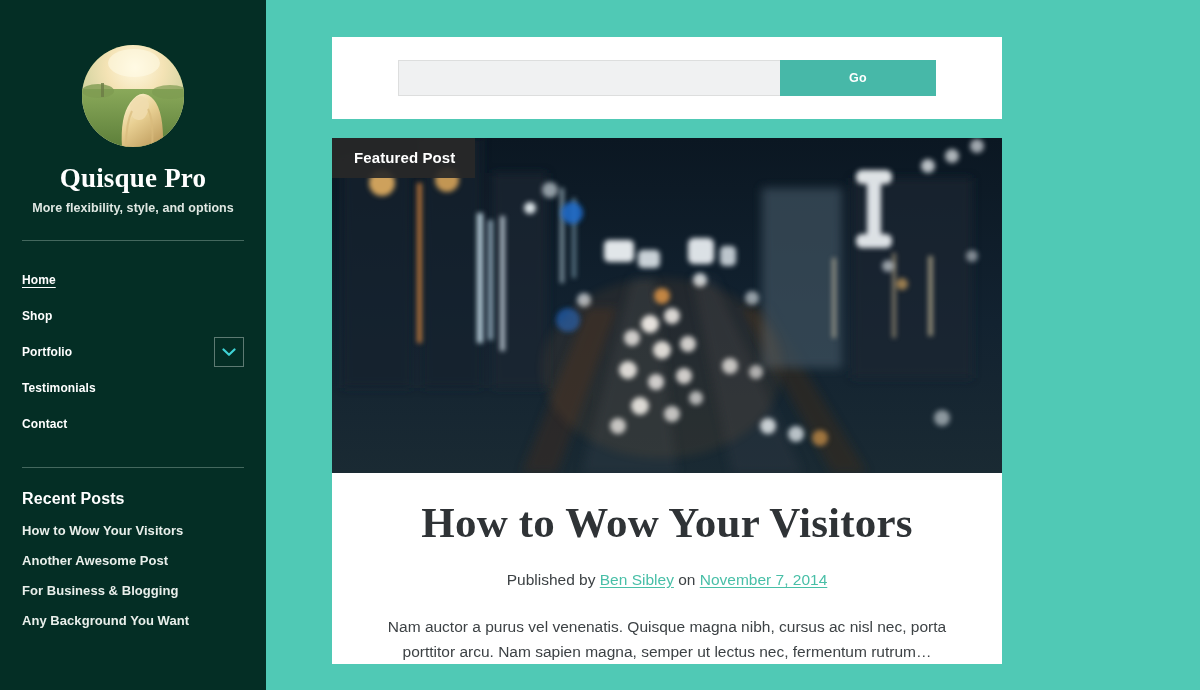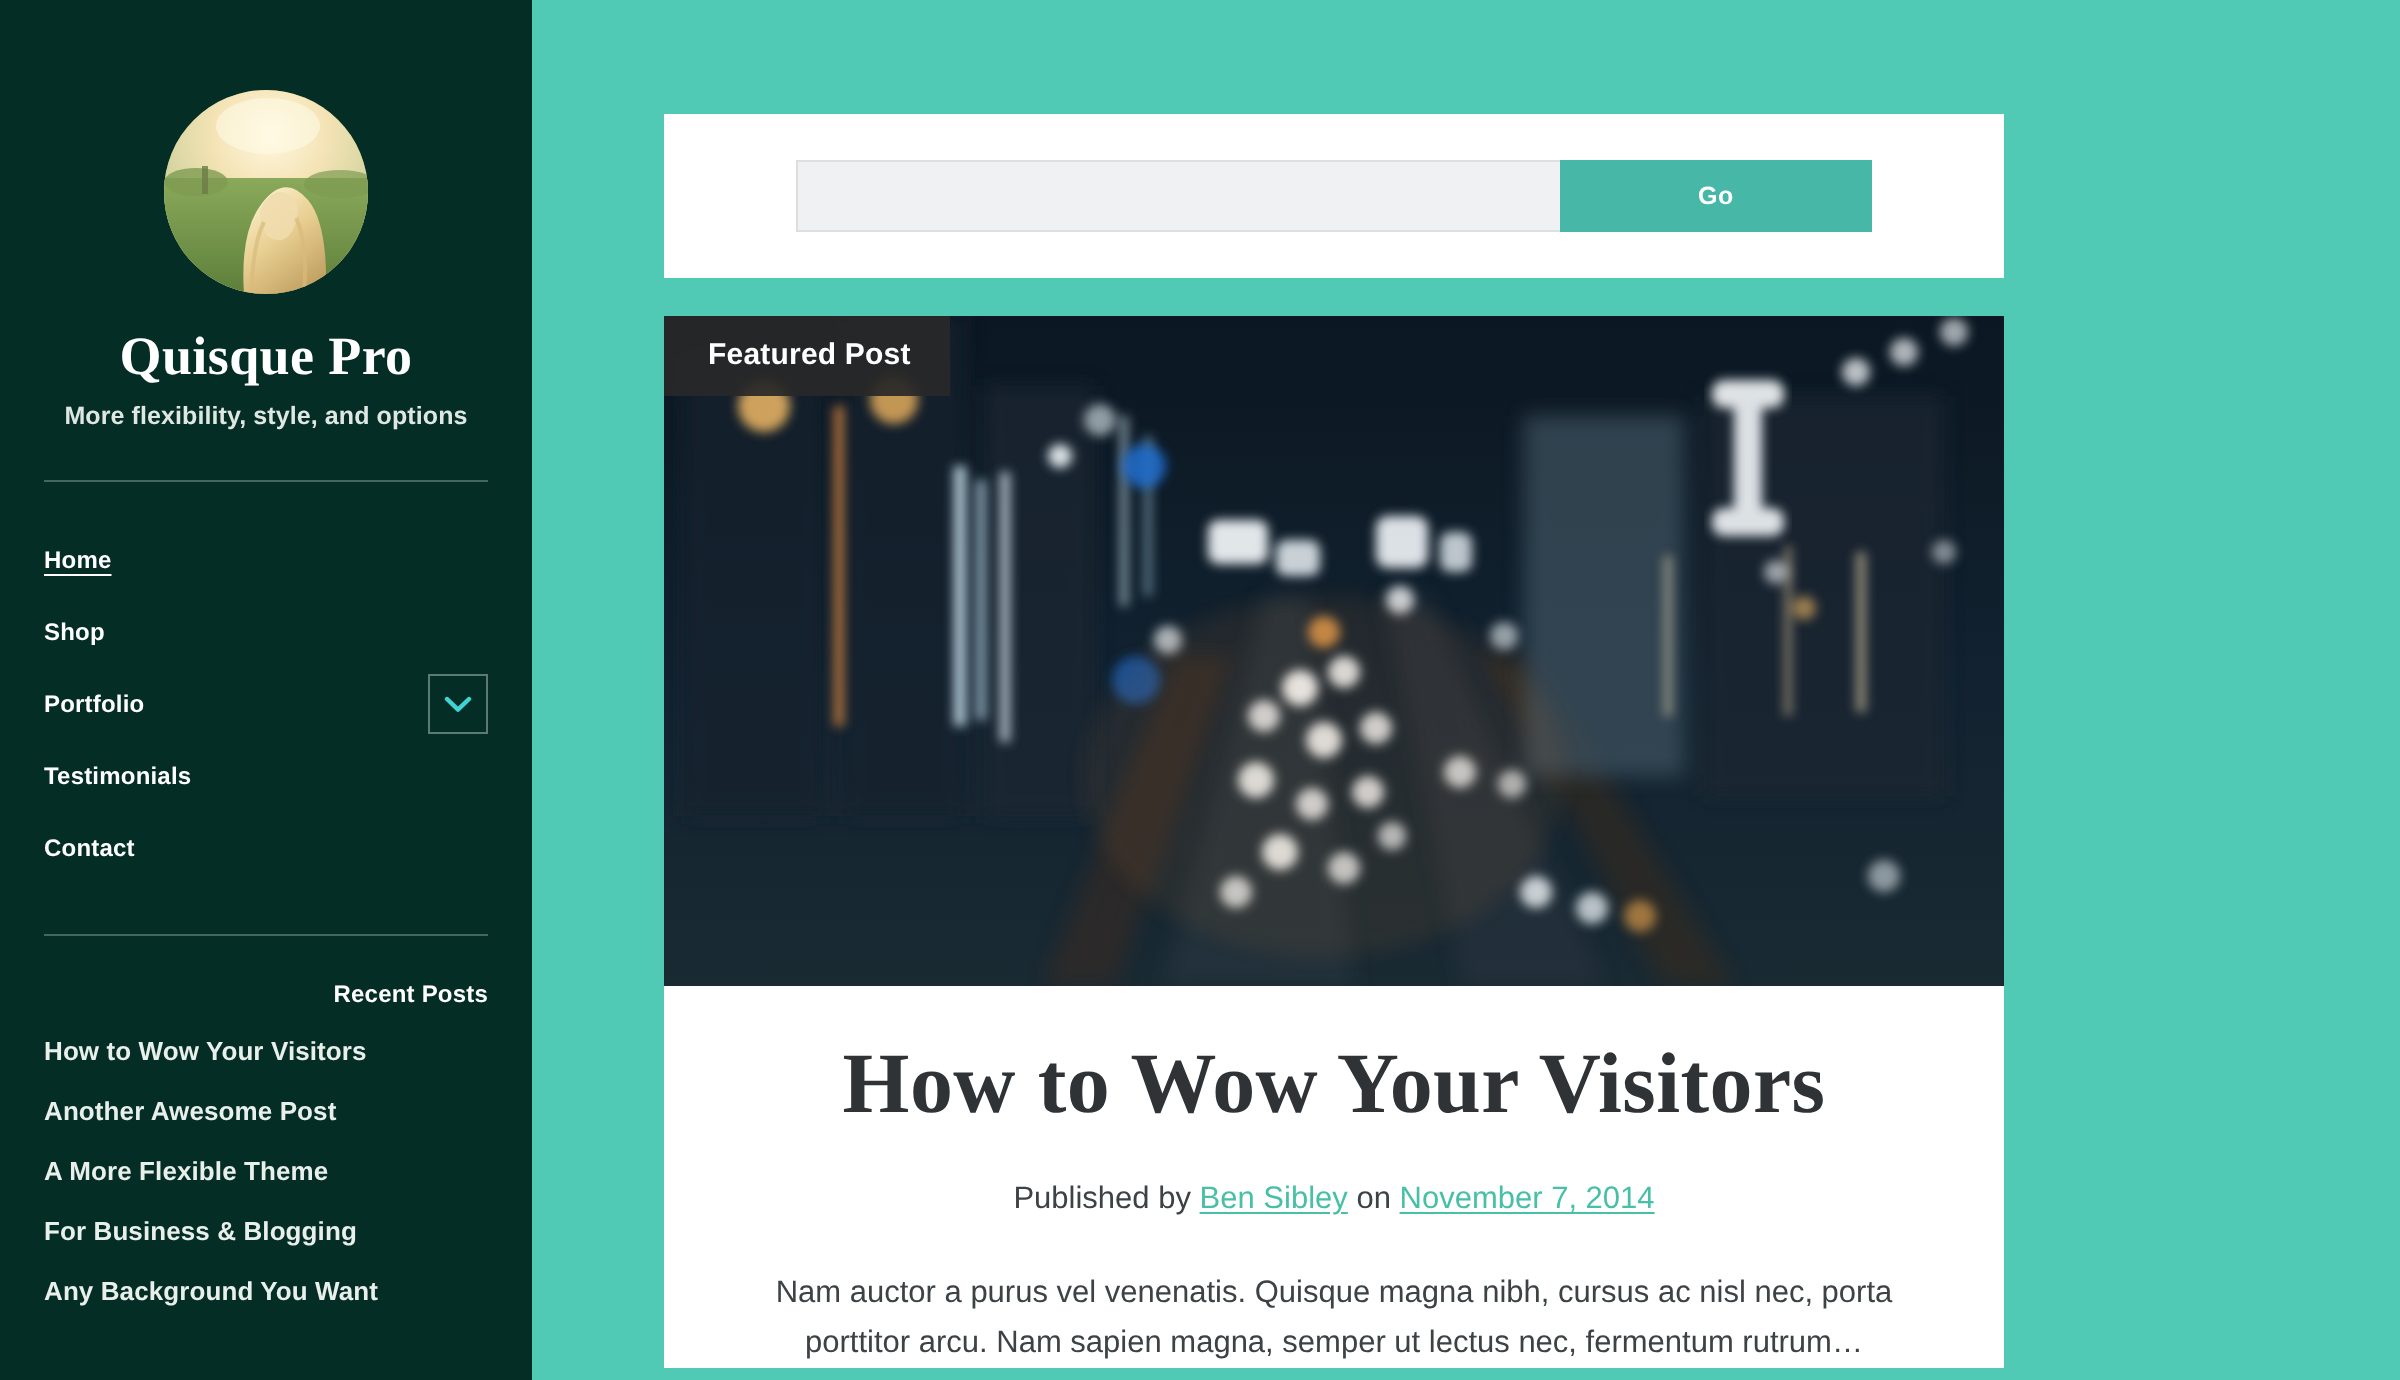--- a/index.html
+++ b/index.html
@@ -99,24 +99,23 @@
     align-items: center;
     justify-content: center;
     cursor: pointer;
     background: transparent;
   }
   .submenu-toggle svg { display: block; }
 
   .widget-title {
     margin-top: 22px;
     color: #ffffff;
-    font-size: 12px;
+    font-size: 16px;
     font-weight: bold;
     letter-spacing: 0.1px;
-    text-align: right;
   }
   .recent-list { margin-top: 13px; list-style: none; }
   .recent-list li { margin-bottom: 12px; }
   .recent-link {
     color: #e9efeb;
     font-size: 13px;
     font-weight: 600;
     text-decoration: none;
     letter-spacing: 0.05px;
     cursor: pointer;
@@ -125,21 +124,21 @@
   
   #main {
     position: absolute;
     left: 332px;
     top: 0;
     width: 670px;
   }
 
   .search-panel {
     background: #ffffff;
-    margin-top: 57px;
+    margin-top: 37px;
     padding: 23px 66px;
     display: flex;
   }
   .search-input {
     flex: 1;
     height: 36px;
     background: #f0f1f2;
     border: 1px solid #dddede;
     border-right: none;
     font-family: "Liberation Sans", sans-serif;
@@ -294,21 +293,20 @@
 
   </nav>
 
   <div class="divider" id="divider-mid"></div>
 
   <div class="widget-title">Recent Posts</div>
 
   <ul class="recent-list">
     <li><a class="recent-link">How to Wow Your Visitors</a></li>
     <li><a class="recent-link">Another Awesome Post</a></li>
-    <li><a class="recent-link">A More Flexible Theme</a></li>
     <li><a class="recent-link">For Business &amp; Blogging</a></li>
     <li><a class="recent-link">Any Background You Want</a></li>
   </ul>
 
 </aside>
 
 <main id="main">
 
   <form class="search-panel">
     <input class="search-input" type="text" placeholder="" style="">

